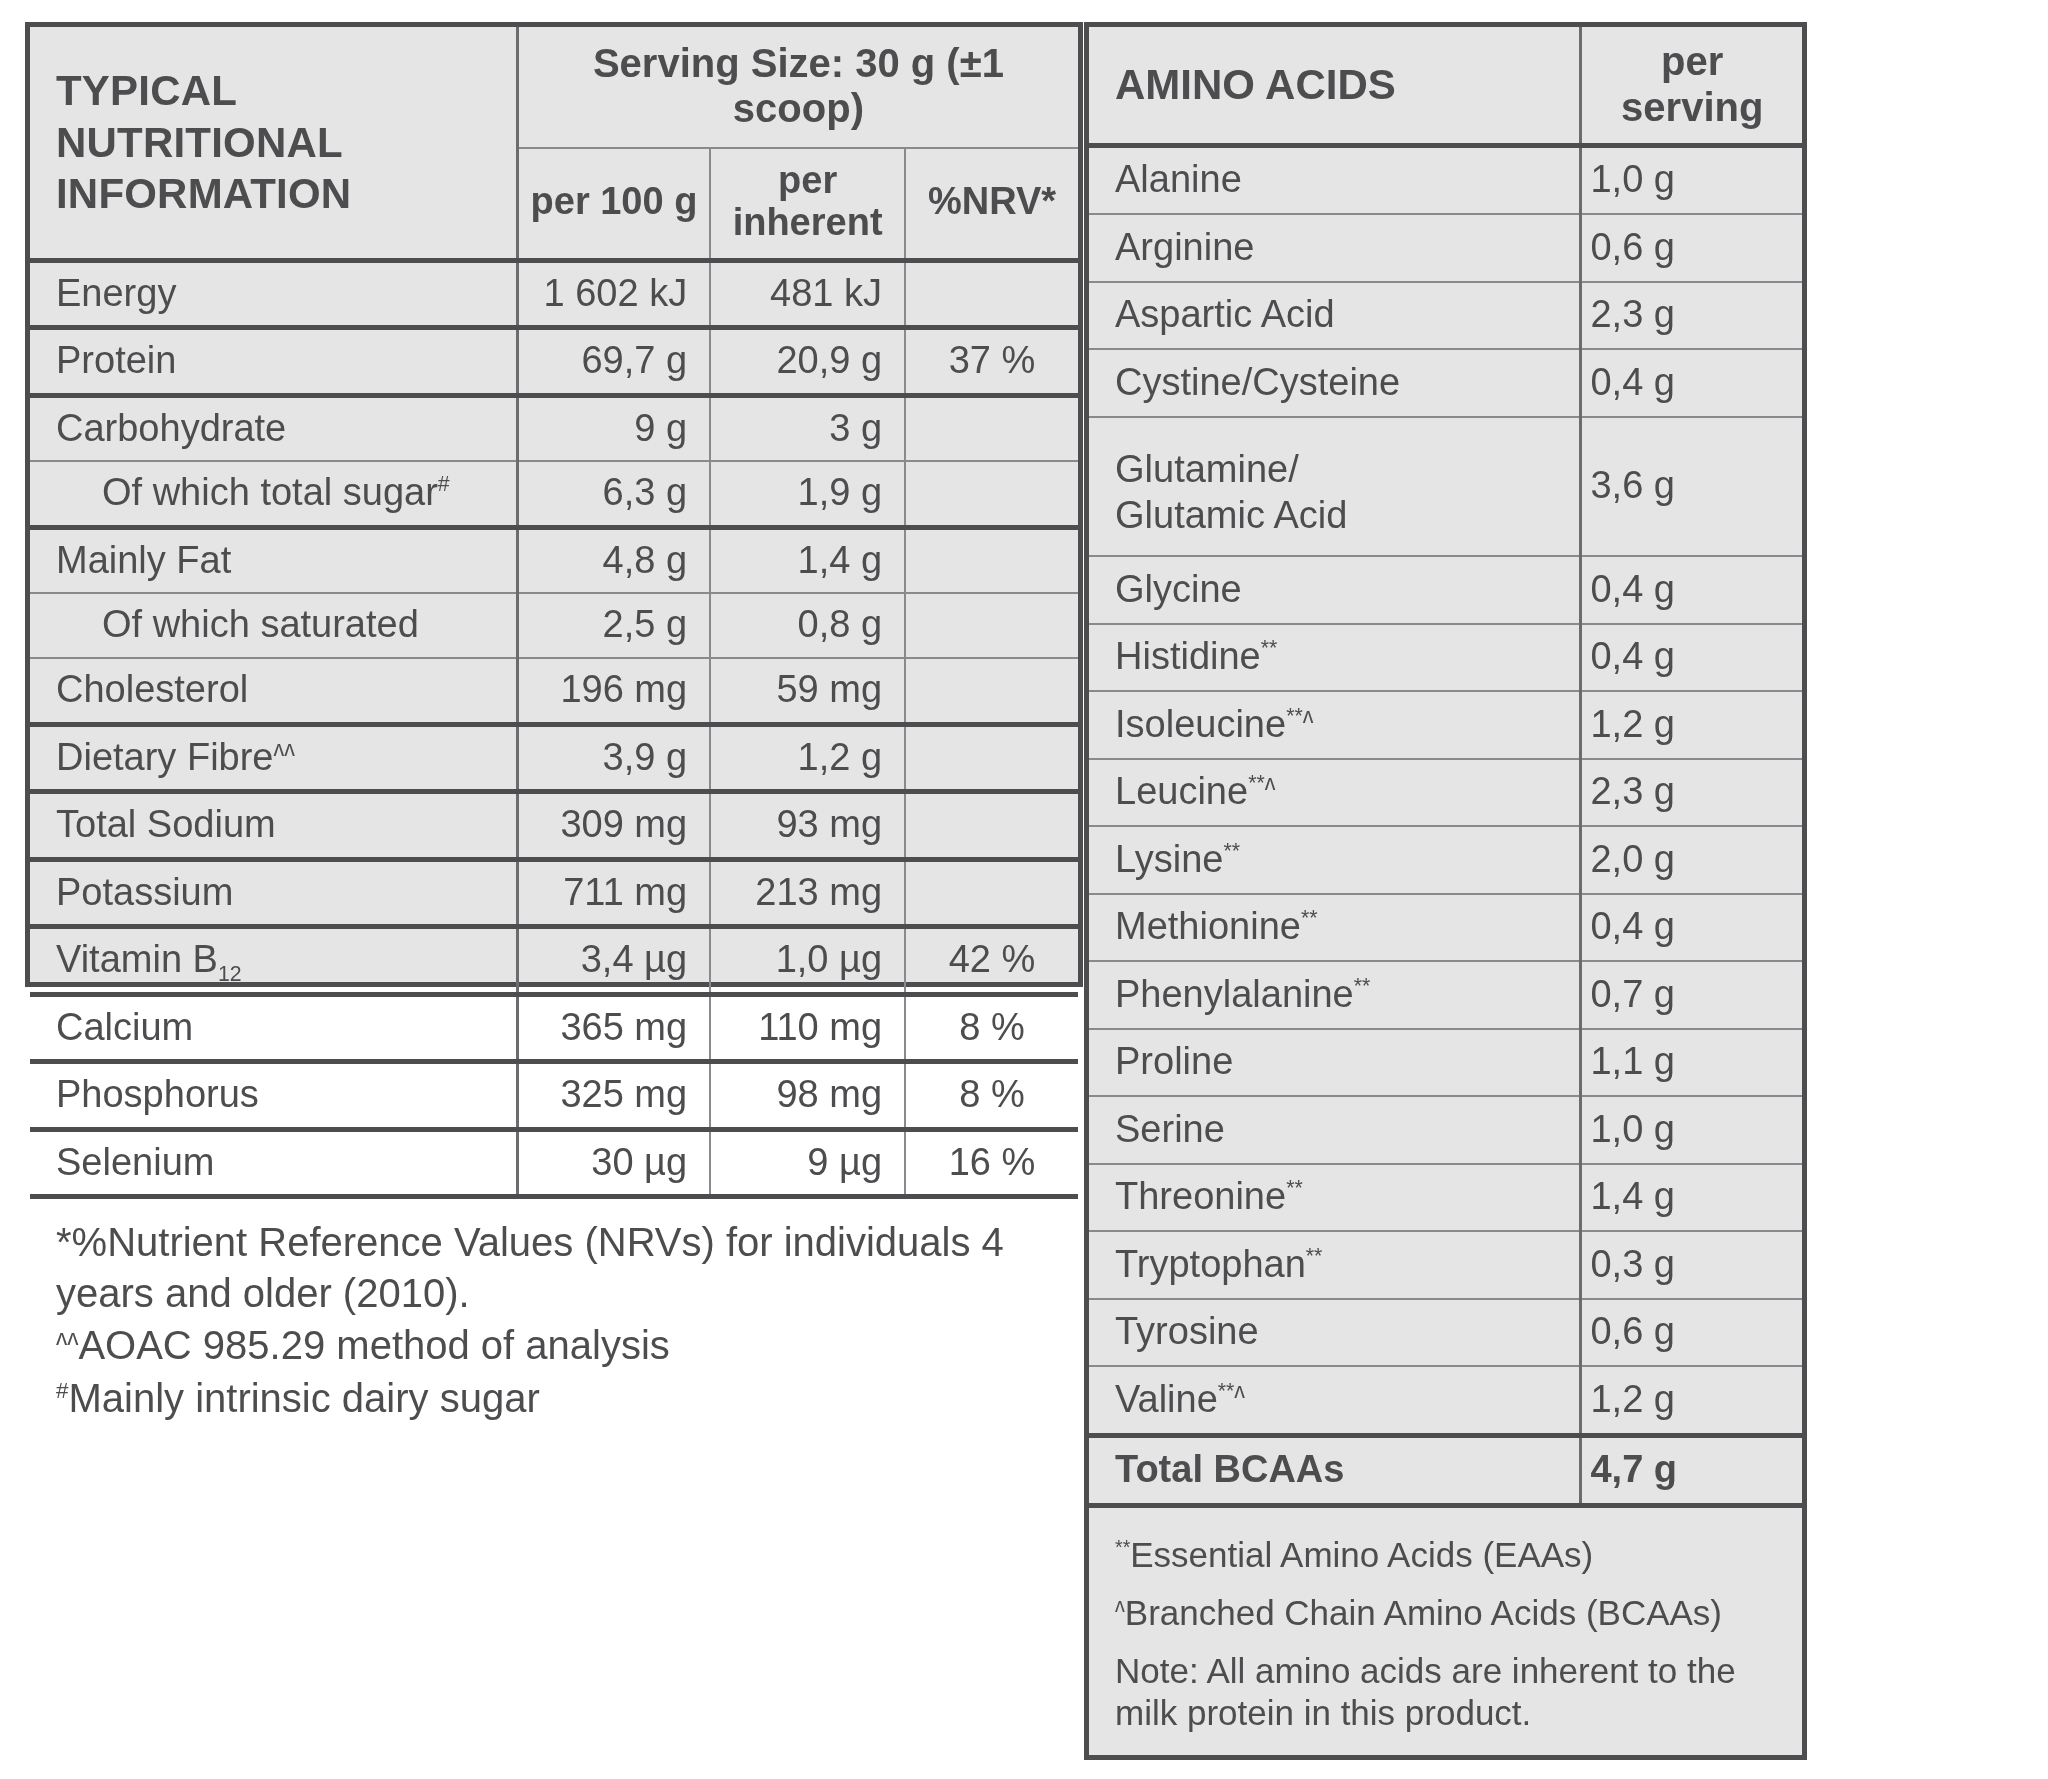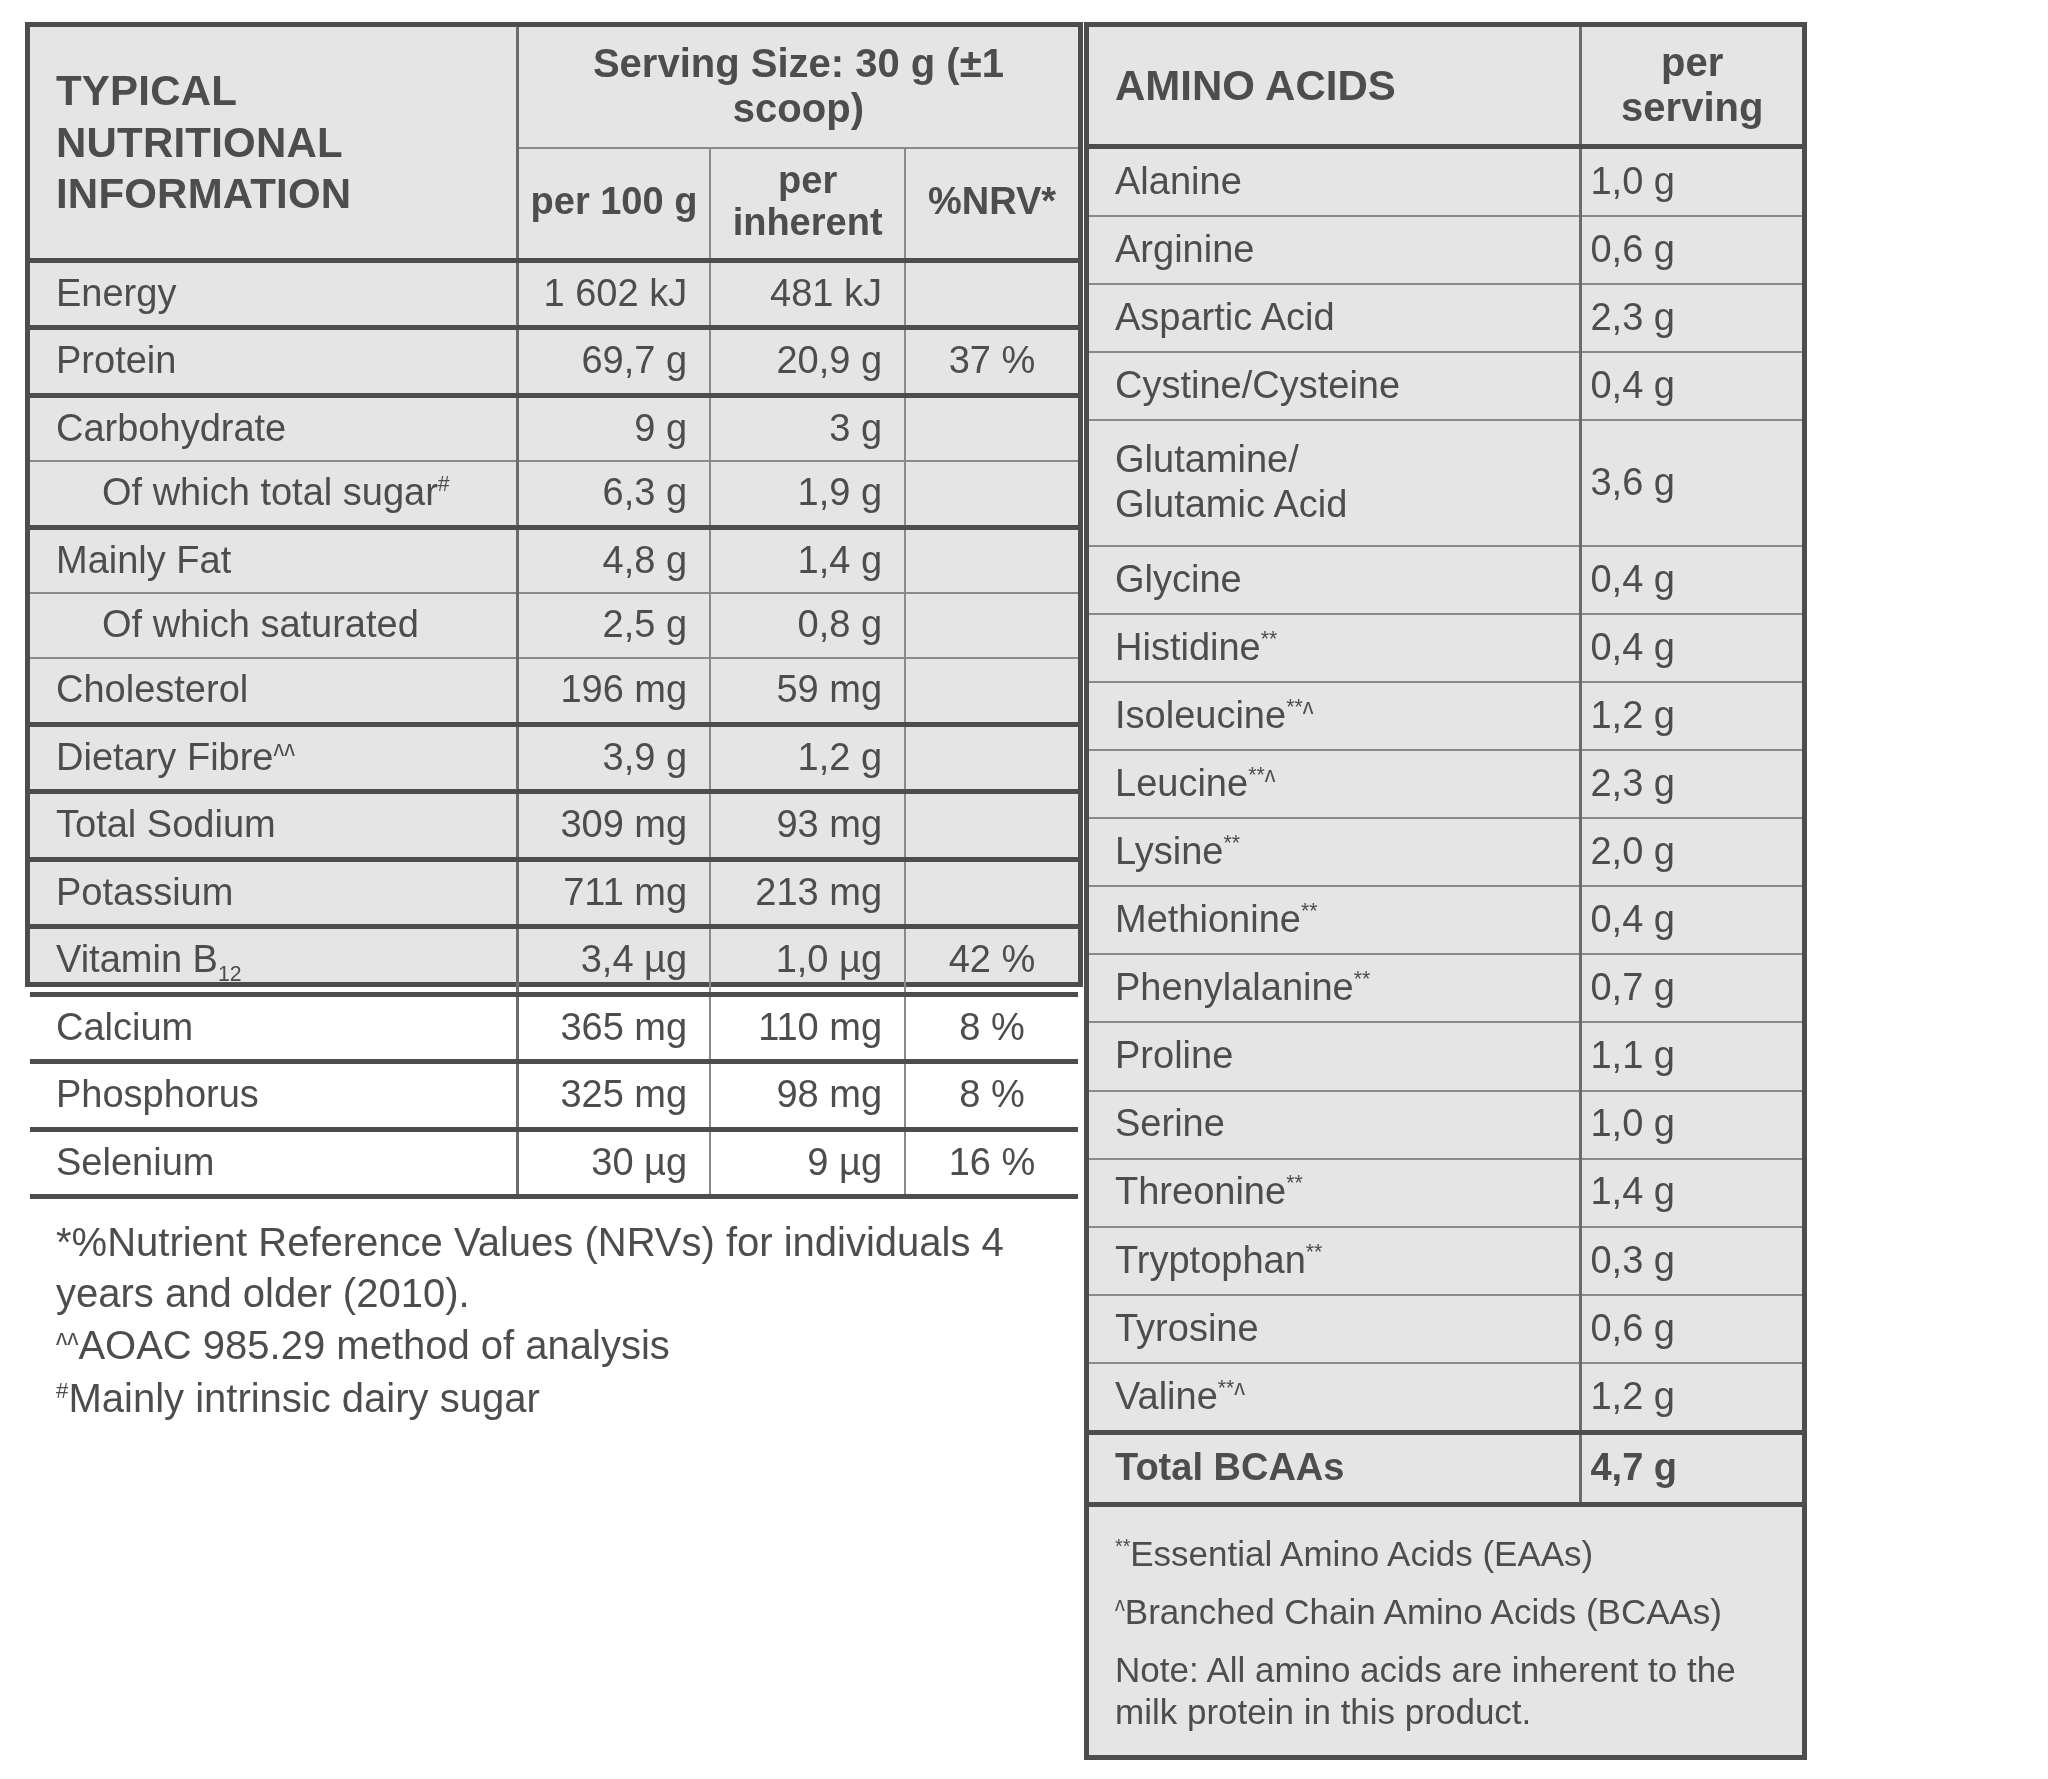--- a/index.html
+++ b/index.html
@@ -91,21 +91,21 @@
     font-size:40px;
     text-align:center;
     padding:8px 6px;
     line-height:1.14;
   }
   .aname{
     padding:8px 6px 10px 26px;
     text-align:left;
     white-space:nowrap;
   }
-  .aname.two{white-space:normal;line-height:1.2;padding-top:10px;padding-bottom:12px;}
+  .aname.two{white-space:normal;line-height:1.2;padding-top:24px;padding-bottom:12px;}
   .aval{
     text-align:left;
     padding:8px 26px 10px 8px;
     white-space:nowrap;
   }
   .bcaa .aname,.bcaa .aval{font-weight:bold;}
   .anotes{
     padding:16px 22px 12px 26px;
     font-size:35px;
     line-height:1.2;

